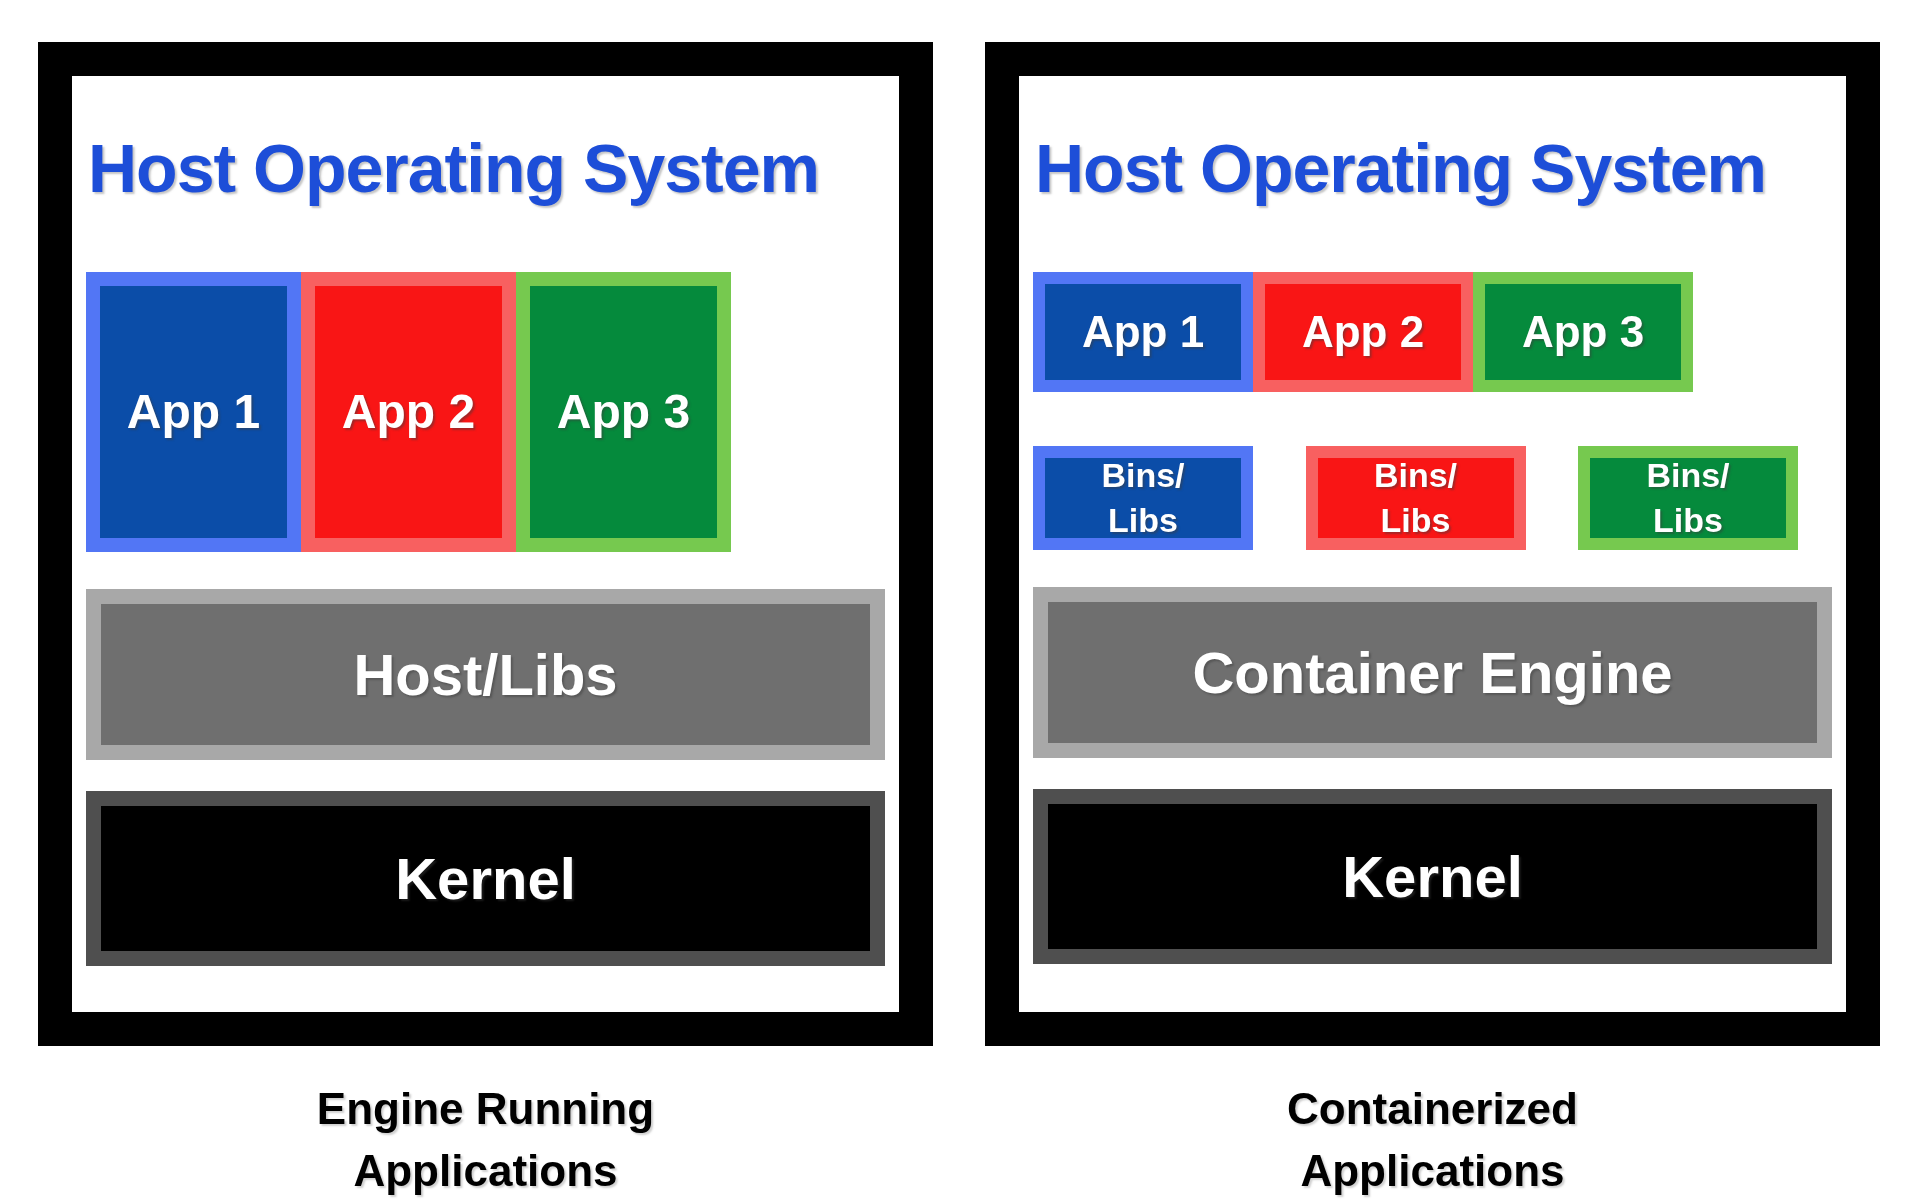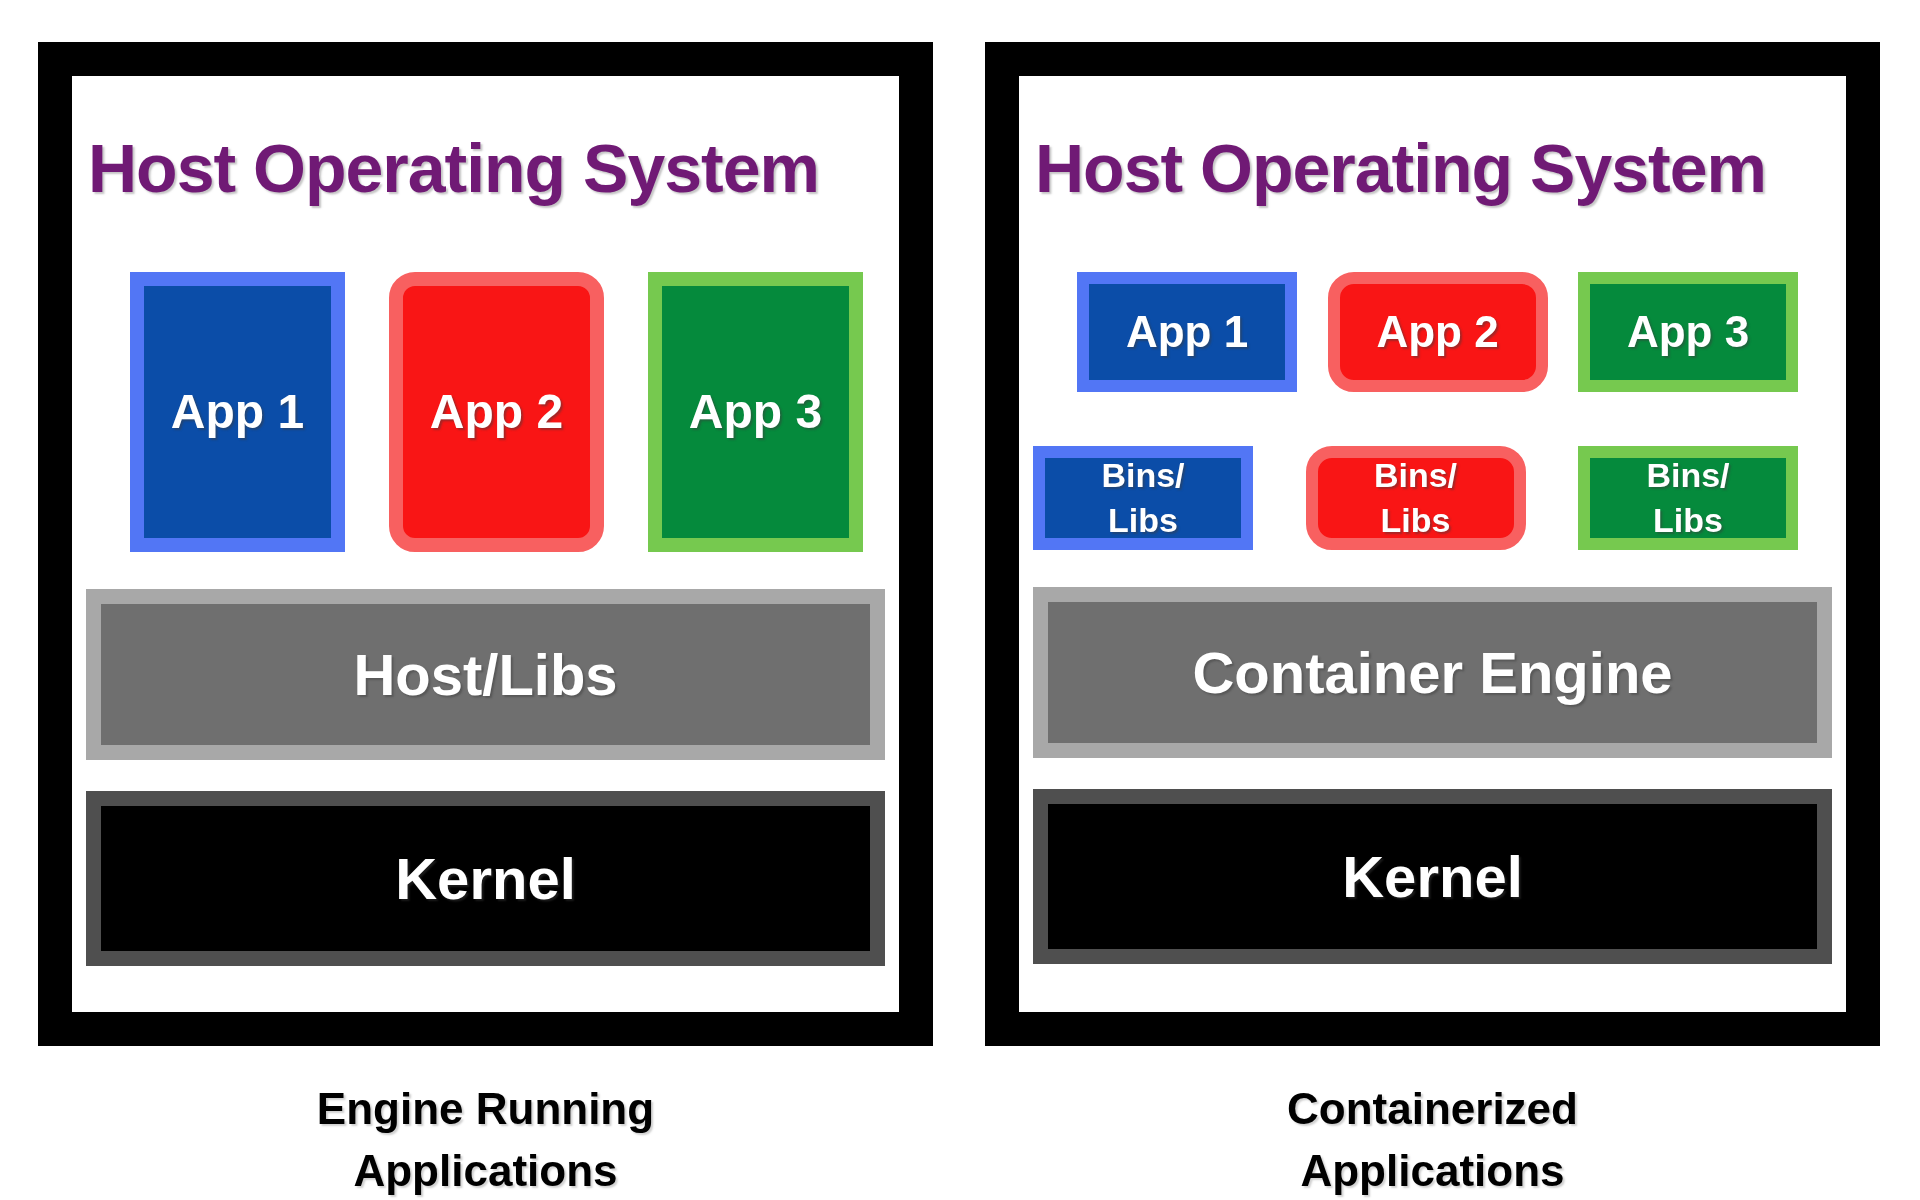--- a/index.html
+++ b/index.html
@@ -36,31 +36,30 @@
     border: 34px solid var(--frame, #000000);
     background: #ffffff;
     padding: 0 14px;
   }
 
   .os-title {
     margin: 52px 0 0 2px;
     font-size: 68px;
     line-height: 1.2;
     font-weight: 700;
-    color: #701a75;
+    color: #1d4ed8;
     letter-spacing: -1px;
     white-space: nowrap;
     text-shadow: 2px 2px 2px rgba(150,150,150,0.55);
   }
 
   .apps-row {
     display: flex;
-    justify-content: space-between;
+    justify-content: flex-start;
     margin-top: 62px;
-    margin-left: 44px;
   }
   .apps-row.tall { height: 280px; margin-right: 22px; }
   .apps-row.short { height: 120px; margin-right: 34px; }
   .bins-row { height: 120px; margin-top: 38px; margin-right: 34px; display: flex; justify-content: space-between; }
 
   .app-box {
     box-sizing: border-box;
     display: flex;
     flex-direction: column;
     align-items: center;
@@ -68,21 +67,21 @@
     color: #ffffff;
     font-weight: 700;
     text-align: center;
     text-shadow: 2px 2px 2px rgba(60,60,60,0.45);
   }
   .tall .app-box { width: 215px; border-width: 14px; border-style: solid; font-size: 48px; }
   .short .app-box, .bins-row .app-box { width: 220px; border-width: 12px; border-style: solid; font-size: 44px; }
   .bins-row .app-box { font-size: 34px; line-height: 1.3; margin-top: 16px; }
 
   .c-blue  { background: var(--blue-fill, #0b4da8); border-color: var(--blue-border, #5276f5); }
-  .c-red   { background: var(--red-fill, #f91515);  border-color: var(--red-border, #f86060); border-radius: 26px; }
+  .c-red   { background: var(--red-fill, #f91515);  border-color: var(--red-border, #f86060); }
   .c-green { background: var(--green-fill, #058a3c); border-color: var(--green-border, #76c94f); }
 
   .bar {
     box-sizing: border-box;
     display: flex;
     align-items: center;
     justify-content: center;
     color: #ffffff;
     font-weight: 700;
     font-size: 58px;

